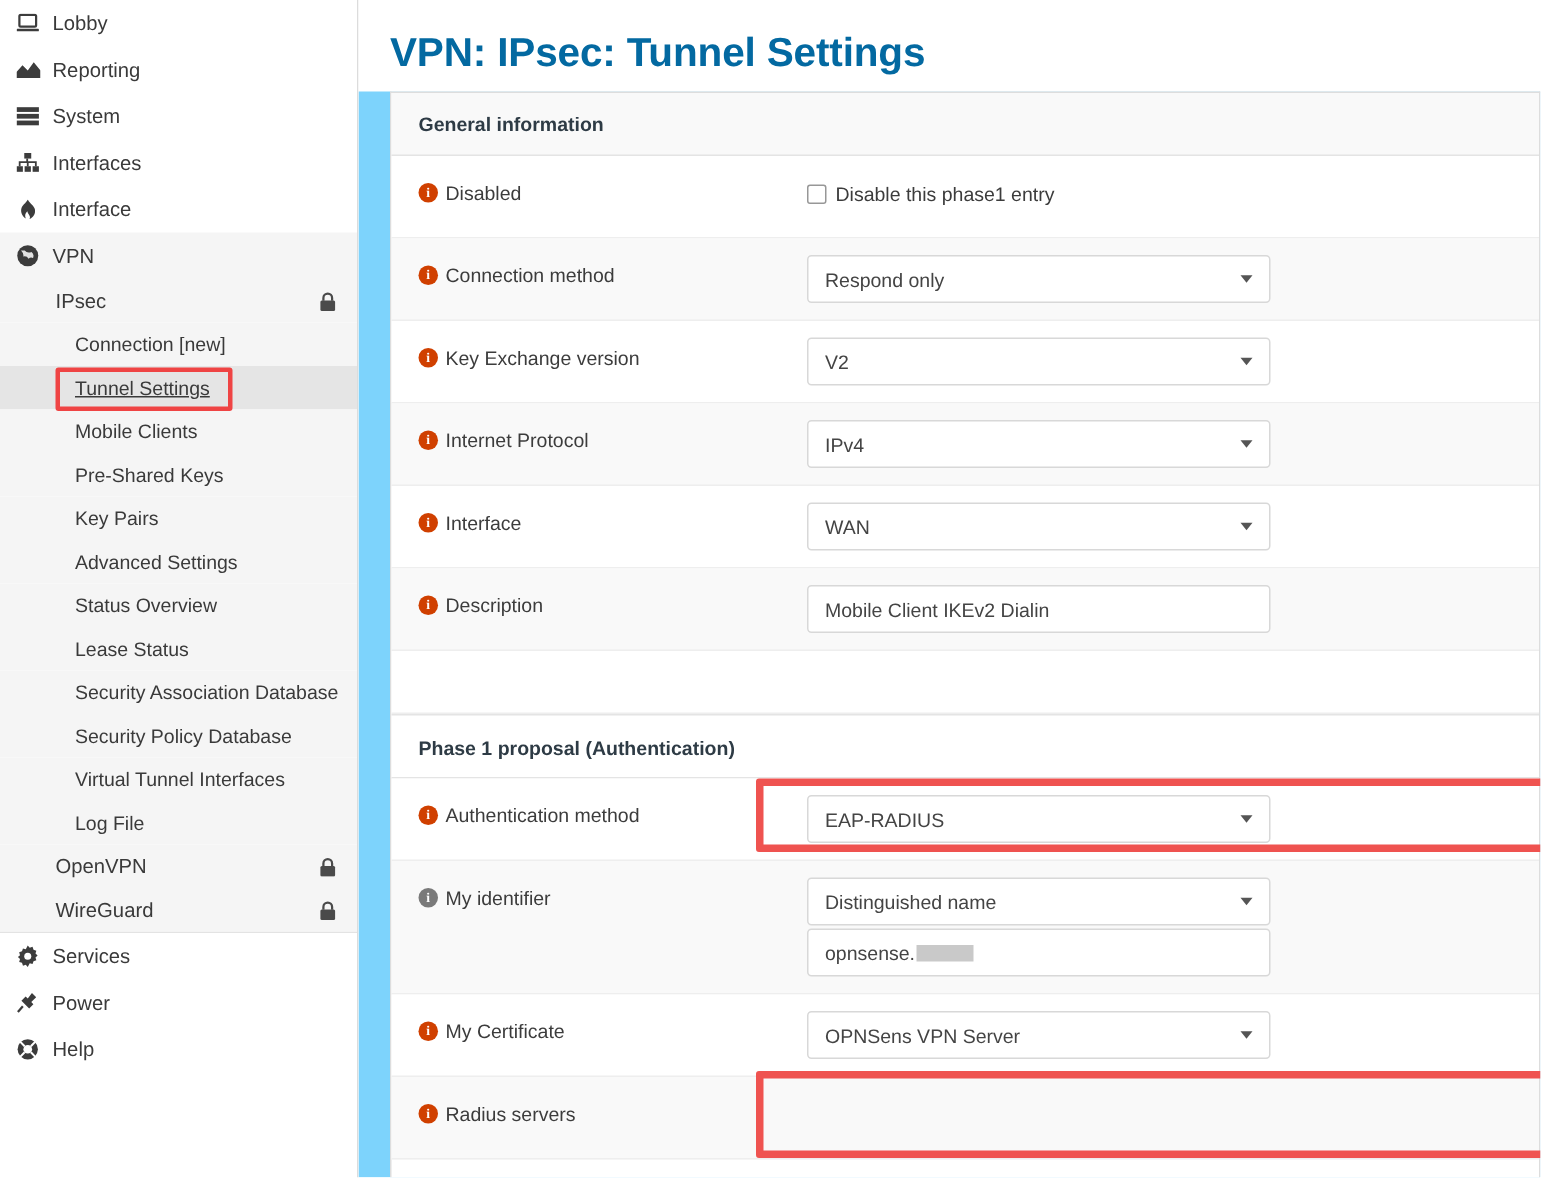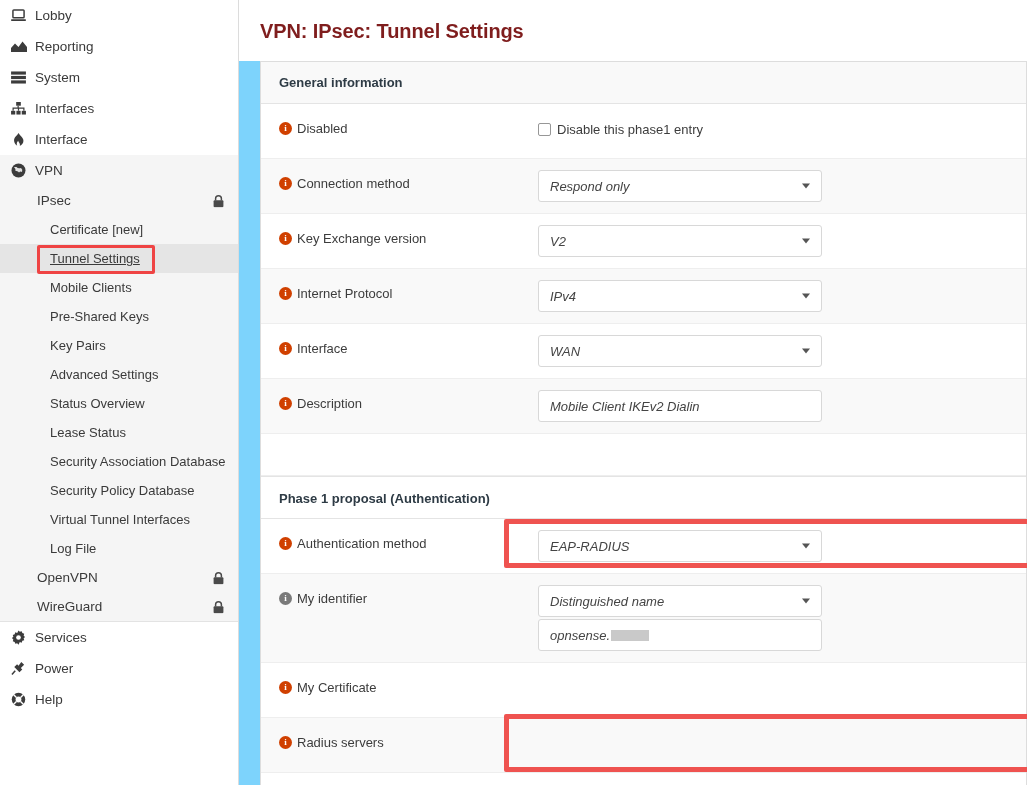--- a/index.html
+++ b/index.html
@@ -80,23 +80,23 @@
 
   
   .main {
     flex: 1 1 auto;
     height: 785px;
     background: #ffffff;
     position: relative;
     overflow: hidden;
   }
   .page-title {
-    font-size: 20px;
+    font-size: 27px;
     font-weight: bold;
-    color: #7f1d1d;
+    color: #0369a1;
     padding: 20px 0 0 21px;
     letter-spacing: -0.1px;
   }
   .content-wrap {
     position: absolute;
     left: 0; top: 61px; right: 0; bottom: 0;
     background: #7dd3fc;
     padding-left: 21px;
   }
   .card {
@@ -152,34 +152,33 @@
     color: #ffffff;
     font-size: 9px;
     font-weight: bold;
     font-family: "Liberation Serif", serif;
     flex: 0 0 13px;
     line-height: 13px;
   }
   .info-i.gray { background: #7a7a7a; }
 
   .fld {
-    width: 284px;
+    width: 309px;
     height: 32px;
     border: 1px solid #d8d8d8;
     border-radius: 3px;
     background: #ffffff;
     font-size: 13px;
     color: #444444;
     display: flex;
     align-items: center;
     padding: 0 28px 0 11px;
     position: relative;
     white-space: nowrap;
     overflow: hidden;
-    font-style: italic;
   }
   .fld + .fld { margin-top: 2px; }
   .caret {
     position: absolute;
     right: 11px; top: 50%;
     transform: translateY(-50%);
     width: 0; height: 0;
     border-left: 4px solid transparent;
     border-right: 4px solid transparent;
     border-top: 5px solid #555555;
@@ -293,21 +292,21 @@
       <span>IPsec</span>
       <span class="lock">
         <svg width="11" height="13" viewBox="0 0 11 13">
             <path d="M2.6 6 V4.1 a2.9 2.9 0 0 1 5.8 0 V6" fill="none" stroke="#4a4a4a" stroke-width="1.5"></path>
             <rect x="0.6" y="5.8" width="9.8" height="7" rx="1" fill="#4a4a4a"></rect>
           </svg>
       </span>
     </div>
 
     <div class="sub2">
-      <span>Certificate [new]</span>
+      <span>Connection [new]</span>
     </div>
     <div class="sub2 active">
       <span>Tunnel Settings</span>
     </div>
     <div class="sub2">
       <span>Mobile Clients</span>
     </div>
     <div class="sub2">
       <span>Pre-Shared Keys</span>
     </div>
@@ -507,20 +506,26 @@
                 <span class="redacted"></span>
             </div>
           </div>
         </div>
 
         <div class="form-row">
           <div class="row-label">
             <span class="info-i">i</span>
             <span>My Certificate</span>
           </div>
+          <div class="row-field">
+            <div class="fld">
+              <span>OPNSens VPN Server</span>
+              <span class="caret"></span>
+            </div>
+          </div>
         </div>
 
         <div class="form-row alt">
           <div class="row-label">
             <span class="info-i">i</span>
             <span>Radius servers</span>
           </div>
         </div>
 
       </div>

